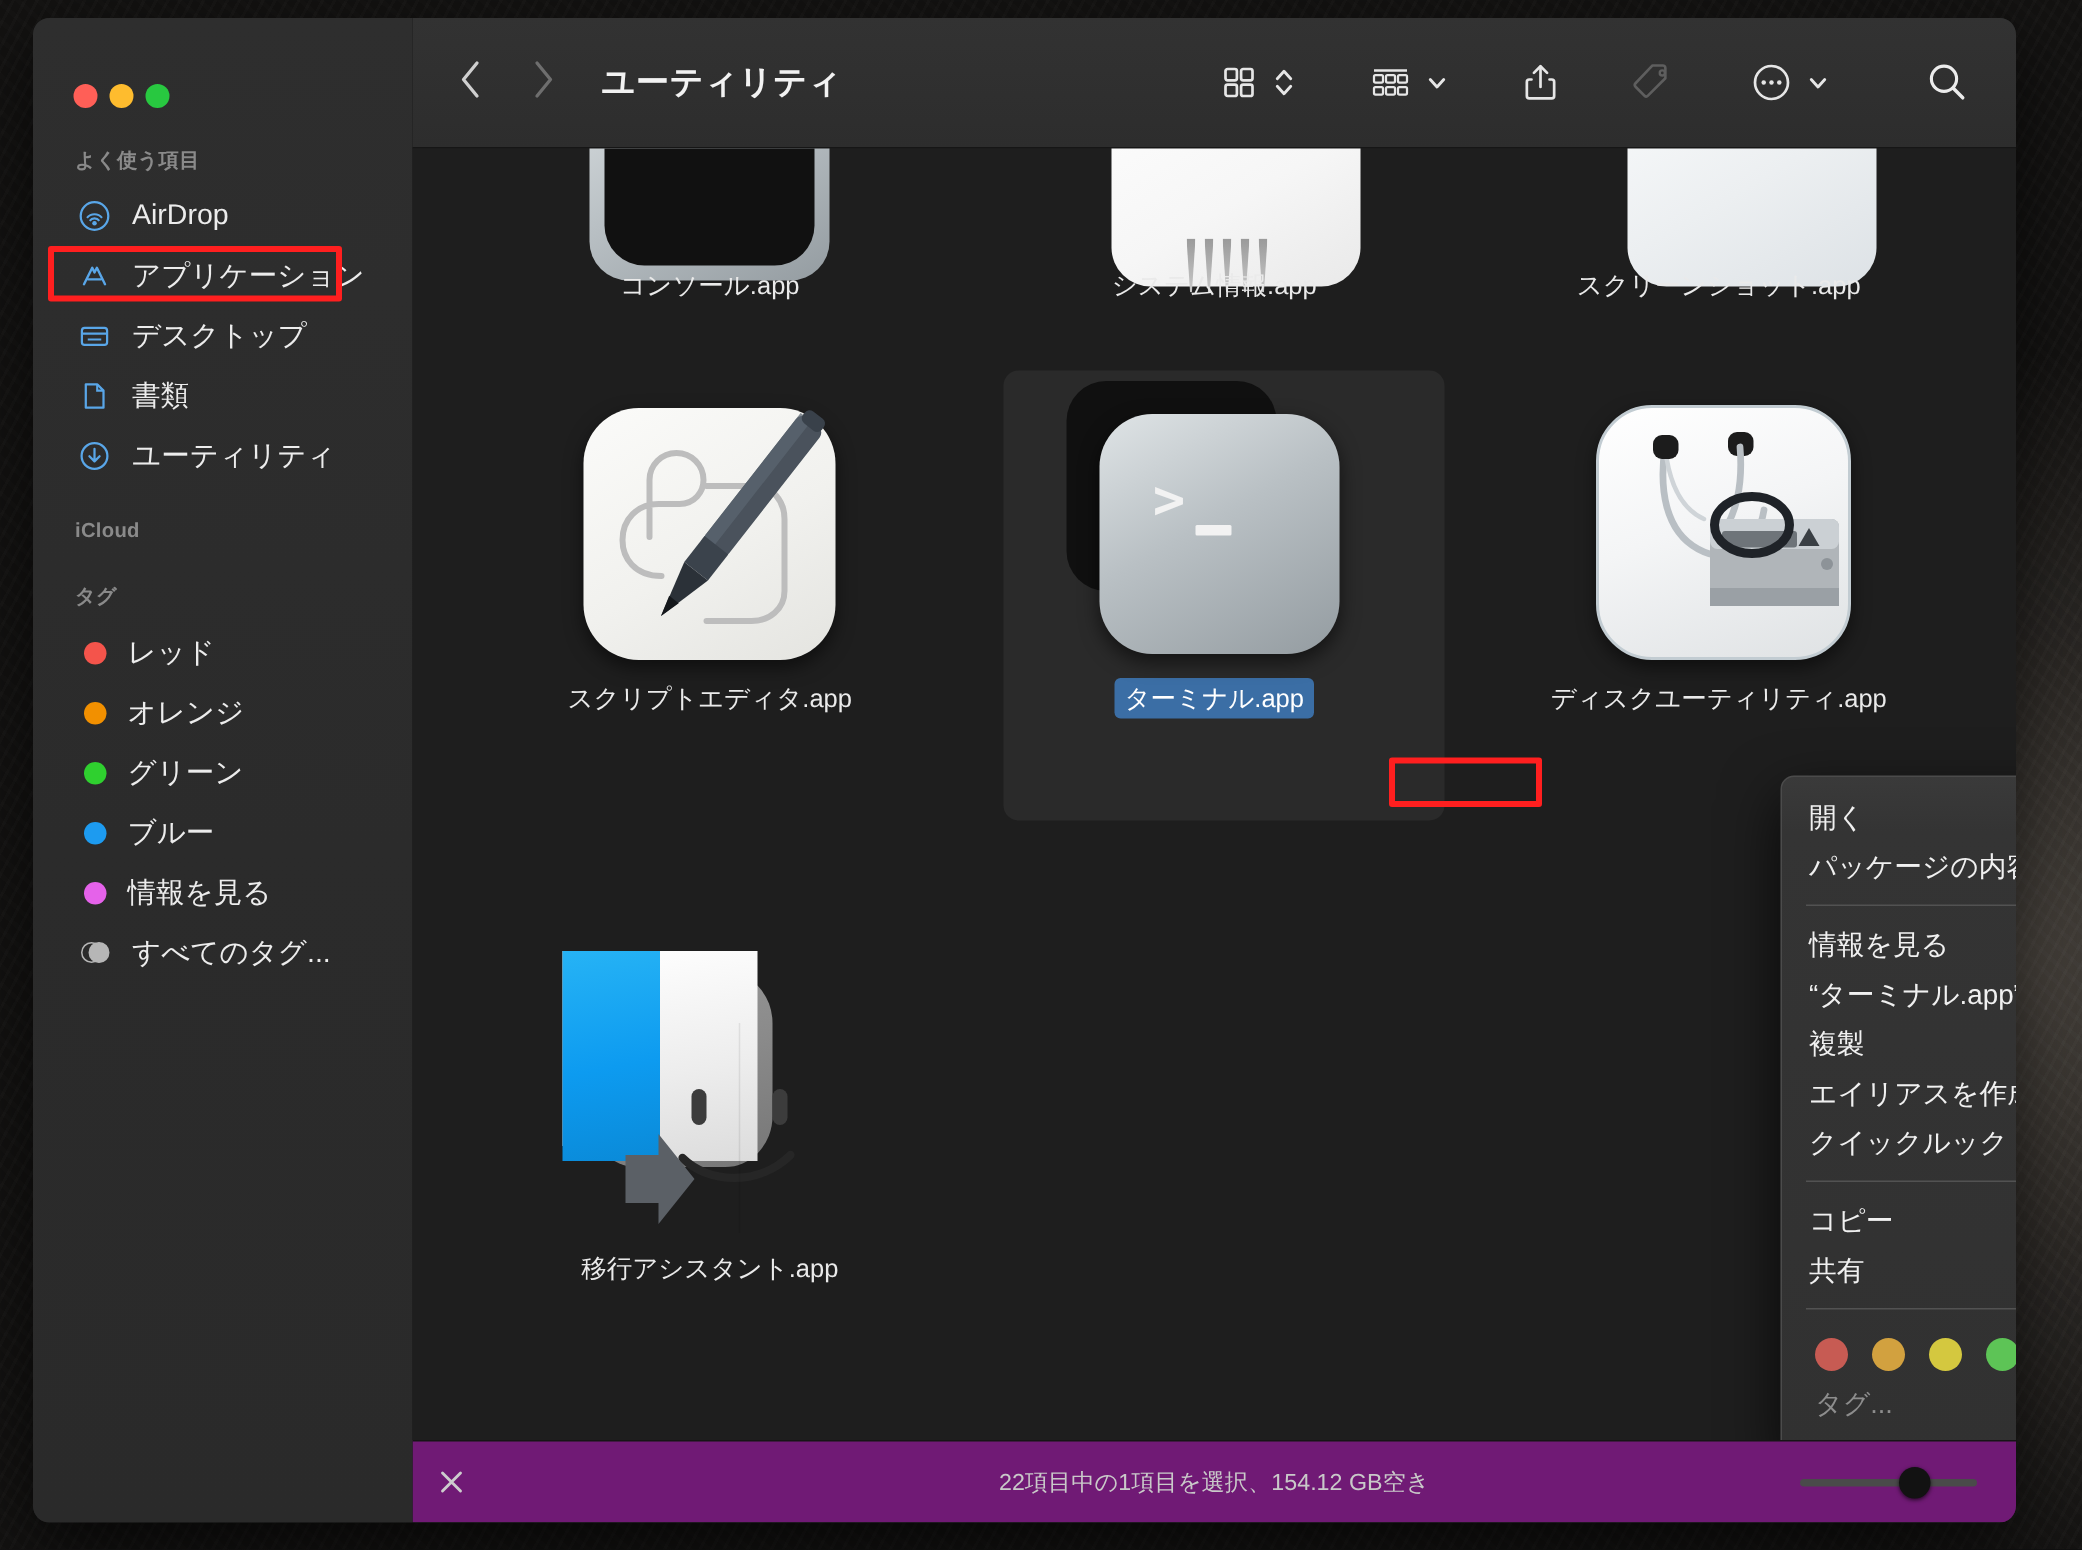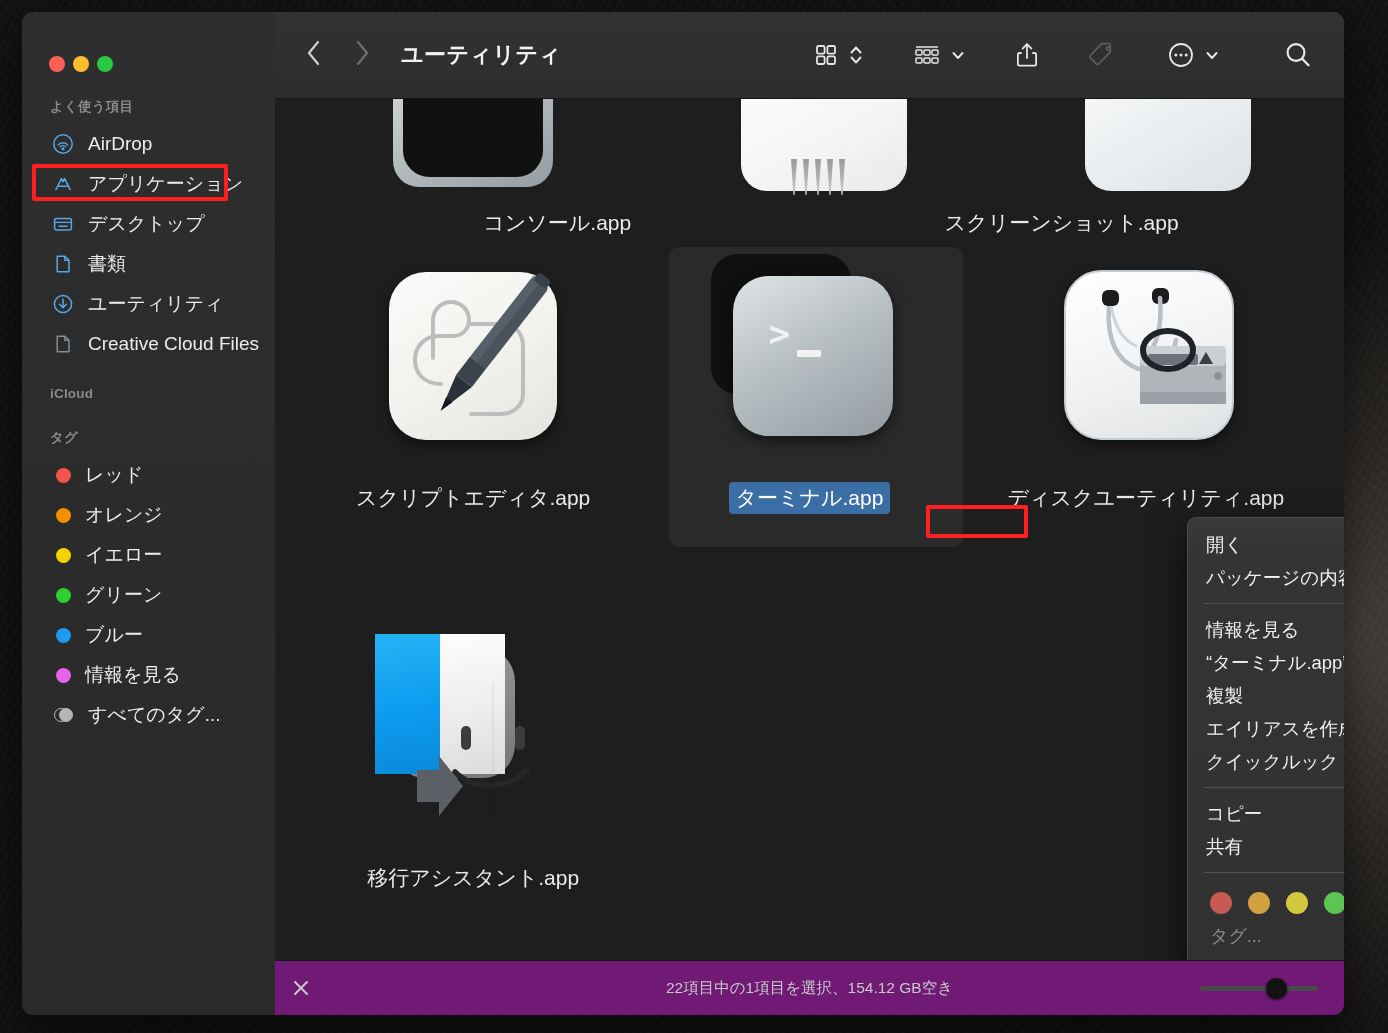--- a/index.html
+++ b/index.html
@@ -195,22 +195,22 @@
     flex-direction: column;
     align-items: center;
   }
   .icon-art {
     width: 196px;
     height: 196px;
     position: relative;
   }
   .icon-name {
     color: #eaeaea;
-    font-size: 21px;
-    margin-top: 32px;
+    font-size: 17px;
+    margin-top: 2px;
     padding: 2px 7px;
     border-radius: 4px;
     white-space: nowrap;
   }
   .icon-name.selected {
     background: #3b6ea5;
     color: #ffffff;
     text-align: center;
   }
   .cell-selected-bg {
@@ -467,47 +467,34 @@
       <div class="sb-item">
         <span class="sb-icon">
           <svg width="22" height="22" viewBox="0 0 22 22">
             <circle cx="11" cy="11" r="8.6" fill="none" stroke="#59a6e8" stroke-width="1.5"></circle>
             <path d="M11 6.2 V14.4 M7.6 11.2 L11 14.6 L14.4 11.2" fill="none" stroke="#59a6e8" stroke-width="1.5" stroke-linecap="round" stroke-linejoin="round"></path>
           </svg>
         </span>
         <span class="sb-label">ユーティリティ</span>
       </div>
 
-      <div class="sb-item">
-        <span class="sb-icon">
-          <svg width="22" height="22" viewBox="0 0 22 22">
-            <path d="M5.2 3.2 h7.6 l4.2 4.2 v11.4 h-11.8 z" fill="none" stroke="#7d8d99" stroke-width="1.5" stroke-linejoin="round"></path>
-            <path d="M12.8 3.2 v4.2 h4.2" fill="none" stroke="#7d8d99" stroke-width="1.4"></path>
-          </svg>
-        </span>
-        <span class="sb-label">Creative Cloud Files</span>
-      </div>
     </div>
 
     <div id="sb-icloud-title" class="sb-section-title">iCloud</div>
 
     <div id="sb-tags-title" class="sb-section-title">タグ</div>
 
     <div class="sb-list">
       <div class="sb-item">
         <span class="tag-dot" style="background:#f4544b"></span>
         <span class="sb-label">レッド</span>
       </div>
       <div class="sb-item">
         <span class="tag-dot" style="background:#f29000"></span>
         <span class="sb-label">オレンジ</span>
-      </div>
-      <div class="sb-item">
-        <span class="tag-dot" style="background:#f3d400"></span>
-        <span class="sb-label">イエロー</span>
       </div>
       <div class="sb-item">
         <span class="tag-dot" style="background:#2fd02f"></span>
         <span class="sb-label">グリーン</span>
       </div>
       <div class="sb-item">
         <span class="tag-dot" style="background:#1d9bf0"></span>
         <span class="sb-label">ブルー</span>
       </div>
       <div class="sb-item">
@@ -637,20 +624,23 @@
         <span style="width:6px;height:36px;background:linear-gradient(180deg,#9a9a9a,#c8c8c8); clip-path:polygon(0 0,100% 0,60% 100%,40% 100%);"></span>
         <span style="width:6px;height:36px;background:linear-gradient(180deg,#9a9a9a,#c8c8c8); clip-path:polygon(0 0,100% 0,60% 100%,40% 100%);"></span>
         <span style="width:6px;height:36px;background:linear-gradient(180deg,#9a9a9a,#c8c8c8); clip-path:polygon(0 0,100% 0,60% 100%,40% 100%);"></span>
       </div>
 
       <div class="partial-icon" style="left:810px; top:-70px; width:166px; height:162px; background:linear-gradient(150deg,#fbfcfd 0%,#eceff1 55%,#dde2e6 100%);"></div>
 
       <div class="icon-row" style="top:76px; padding:0 30px;">
         <div class="icon-cell">
           <div class="icon-name">コンソール.app</div>
+        </div>
+        <div class="icon-cell">
+          <div class="icon-name">システム情報.app</div>
         </div>
         <div class="icon-cell">
           <div class="icon-name">スクリーンショット.app</div>
         </div>
       </div>
 
       <div class="cell-selected-bg" style="left:394px; top:148px; width:294px; height:300px;"></div>
 
       <div class="icon-row" style="top:155px; padding:0 30px;">
 

